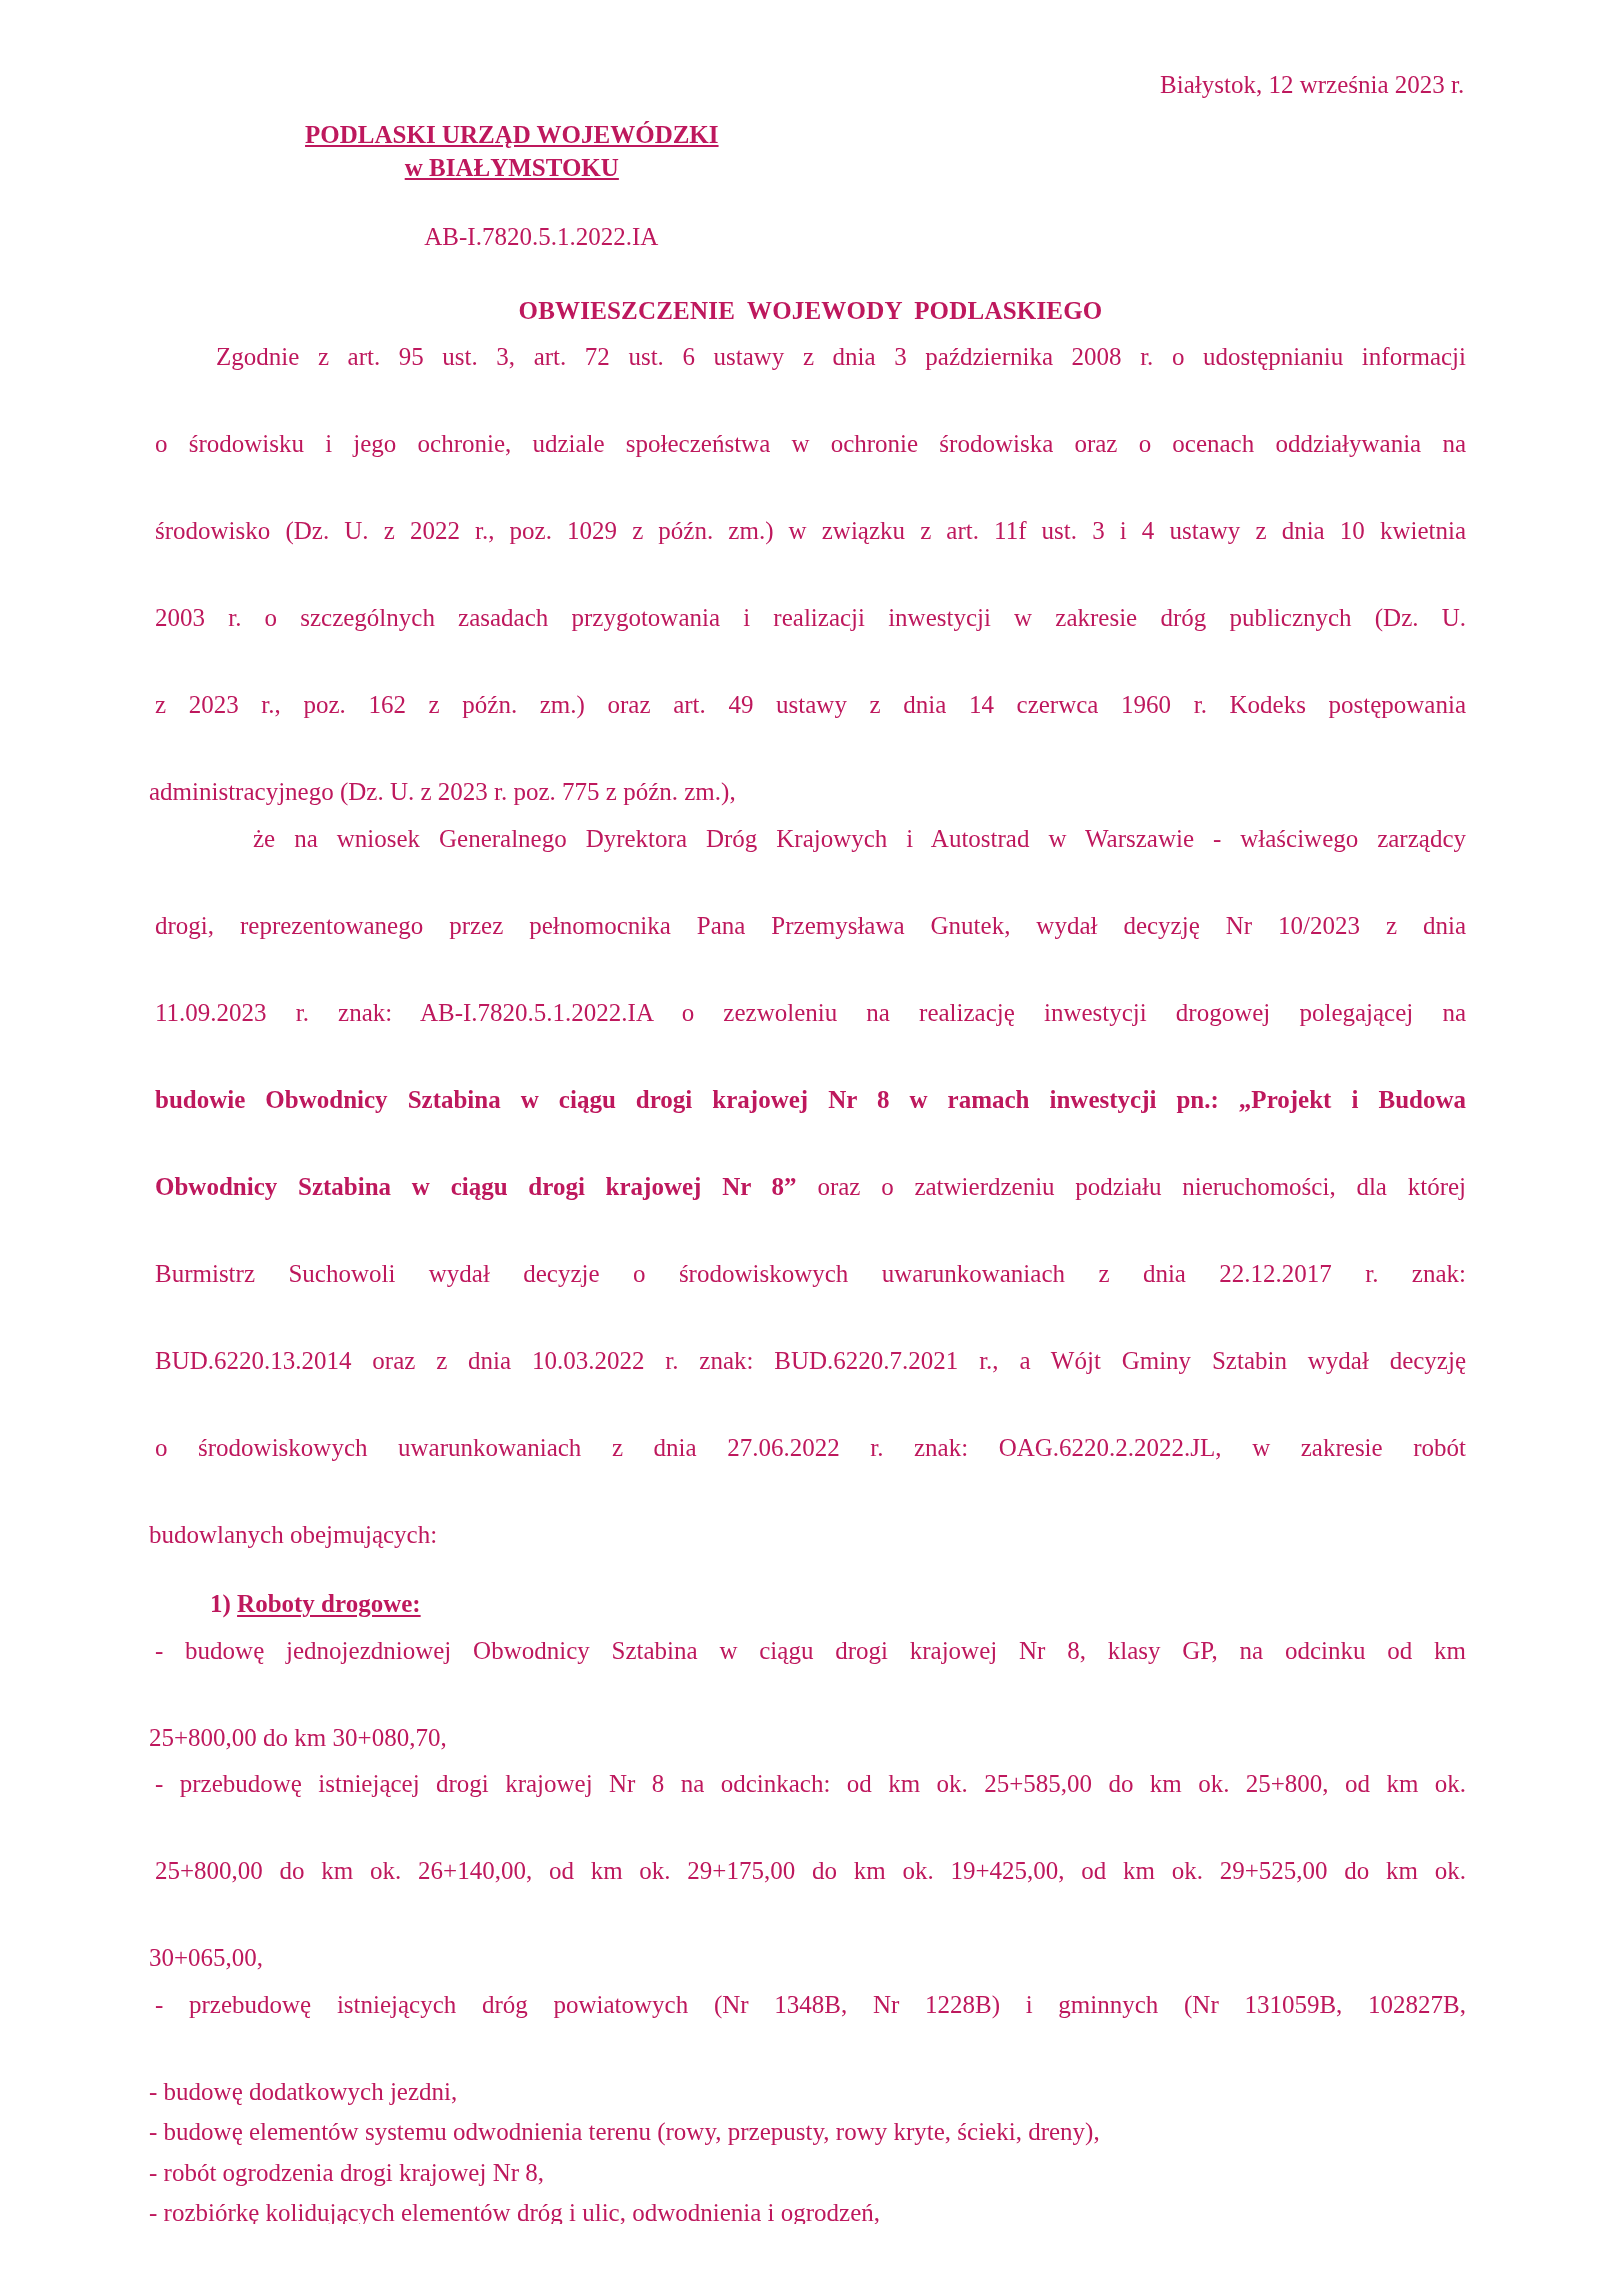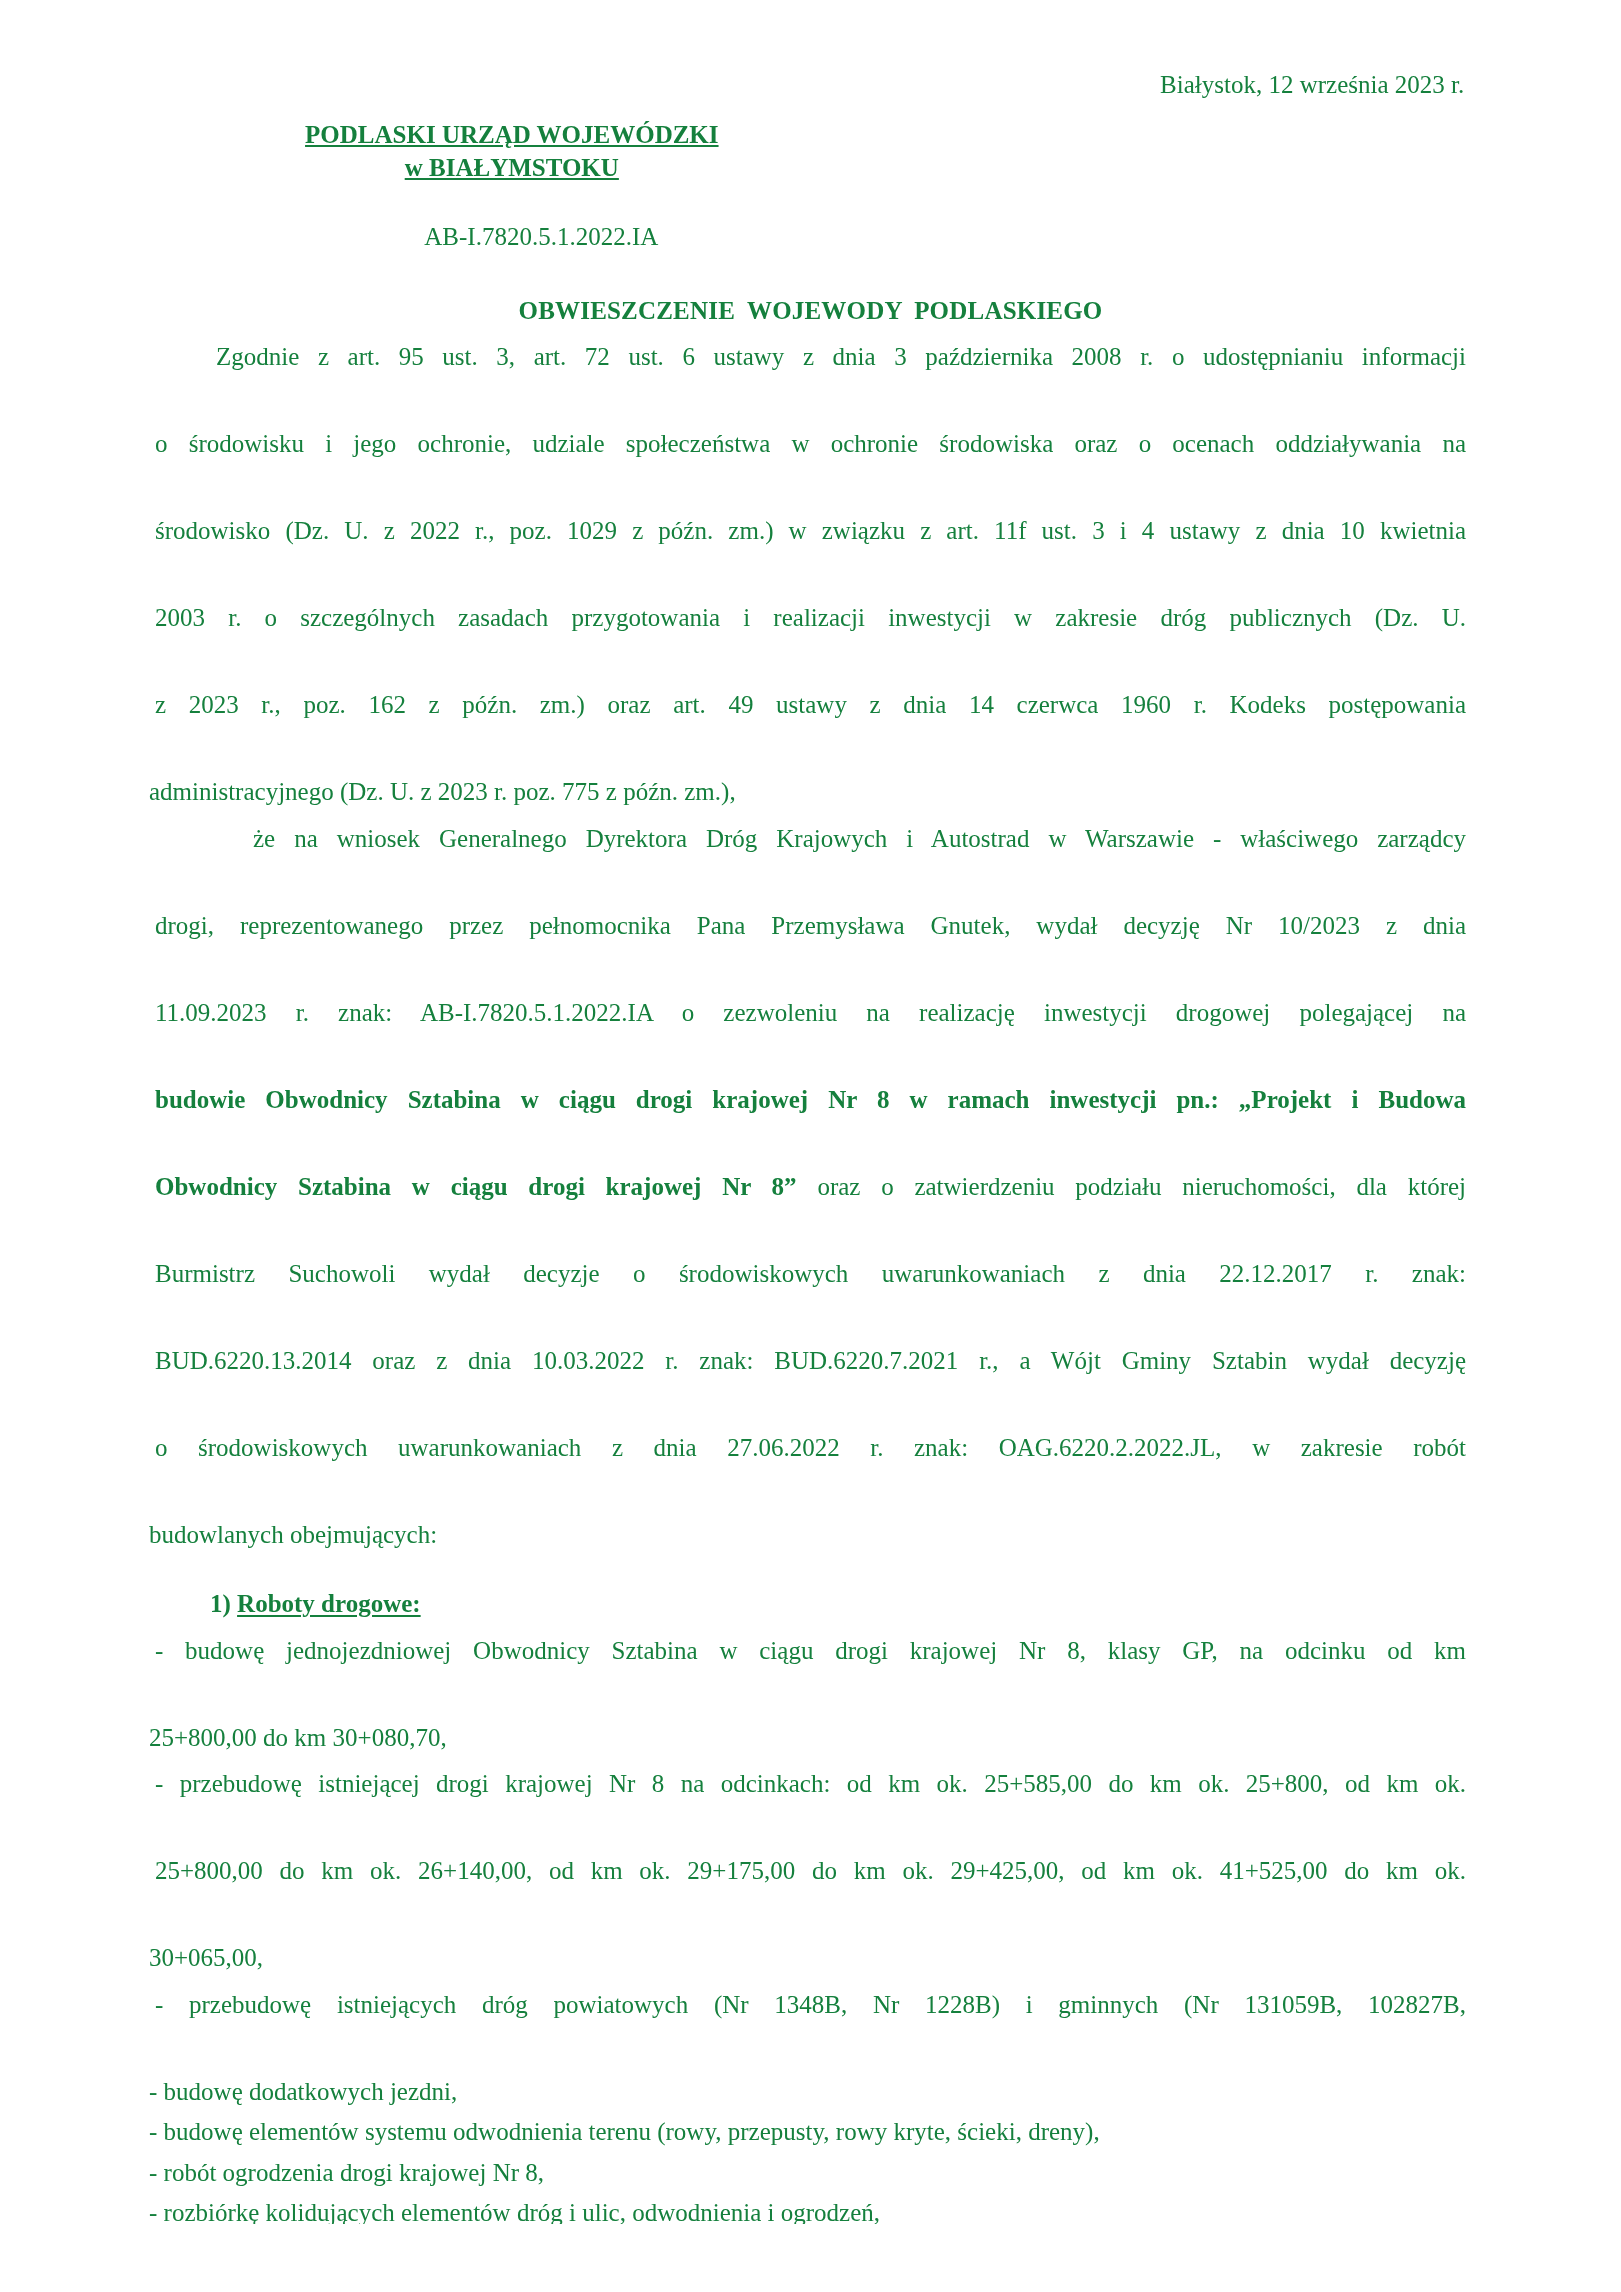--- a/index.html
+++ b/index.html
@@ -8,21 +8,21 @@
     padding: 0;
     background: #ffffff;
   }
 
   .page {
     position: relative;
     width: 1621px;
     height: 2224px;
     margin: 0 auto;
     background: #ffffff;
-    color: #15803d;
+    color: #be185d;
     font-family: "Liberation Serif", "DejaVu Serif", serif;
     font-size: 25px;
     line-height: 1.62;
     box-sizing: border-box;
     padding: 65px 149px 39px 149px;
     overflow: hidden;
   }
 
   
   .date-line {
@@ -137,21 +137,21 @@
     <p class="lastline">budowlanych obejmujących:</p>
   </div>
 
   <div class="spacer-md"></div>
 
   <div id="sections-root">
       <p class="sec-heading"><span>1) </span><span class="u">Roboty drogowe:</span></p>
       <p class="jline">- budowę jednojezdniowej Obwodnicy Sztabina w ciągu drogi krajowej Nr 8, klasy GP, na odcinku od km</p>
       <p class="bullet-last">25+800,00 do km 30+080,70,</p>
       <p class="jline">- przebudowę istniejącej drogi krajowej Nr 8 na odcinkach: od km ok. 25+585,00 do km ok. 25+800, od km ok.</p>
-      <p class="jline">25+800,00 do km ok. 26+140,00, od km ok. 29+175,00 do km ok. 29+425,00, od km ok. 41+525,00 do km ok.</p>
+      <p class="jline">25+800,00 do km ok. 26+140,00, od km ok. 29+175,00 do km ok. 19+425,00, od km ok. 29+525,00 do km ok.</p>
       <p class="bullet-last">30+065,00,</p>
       <p class="jline">- przebudowę istniejących dróg powiatowych (Nr 1348B, Nr 1228B) i gminnych (Nr 131059B, 102827B,</p>
       <p class="bullet-last">- budowę dodatkowych jezdni,</p>
       <p class="bullet-last">- budowę elementów systemu odwodnienia terenu (rowy, przepusty, rowy kryte, ścieki, dreny),</p>
       <p class="bullet-last">- robót ogrodzenia drogi krajowej Nr 8,</p>
       <p class="bullet-last">- rozbiórkę kolidujących elementów dróg i ulic, odwodnienia i ogrodzeń,</p>
       <p class="sec-heading"><span>2) </span><span class="u">Obiekty inżynierskie:</span></p>
     </div>
 
 </div>

